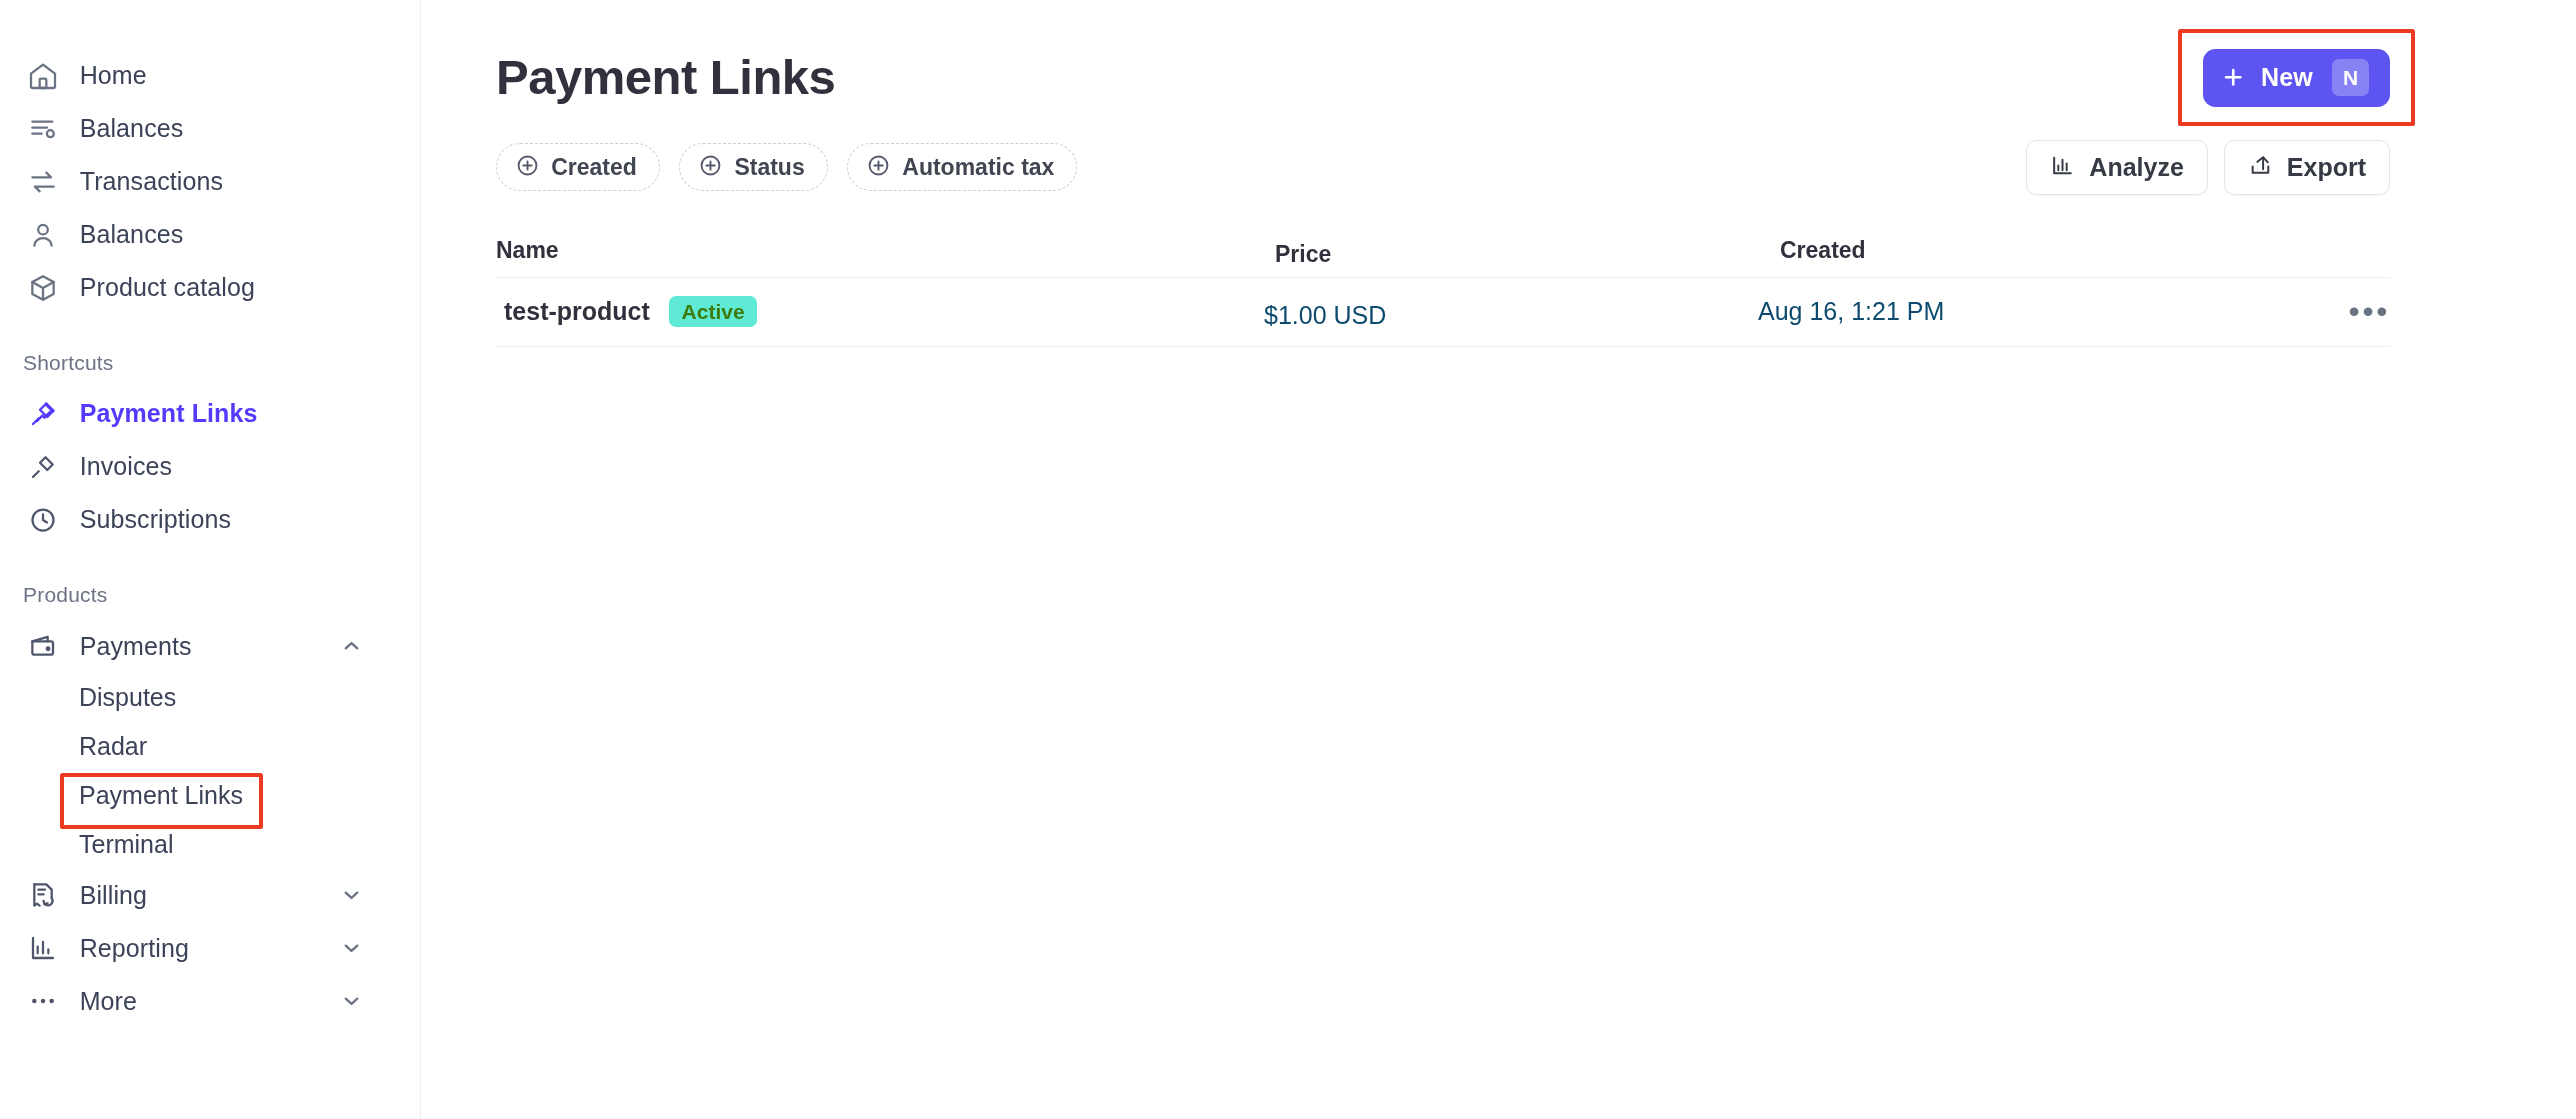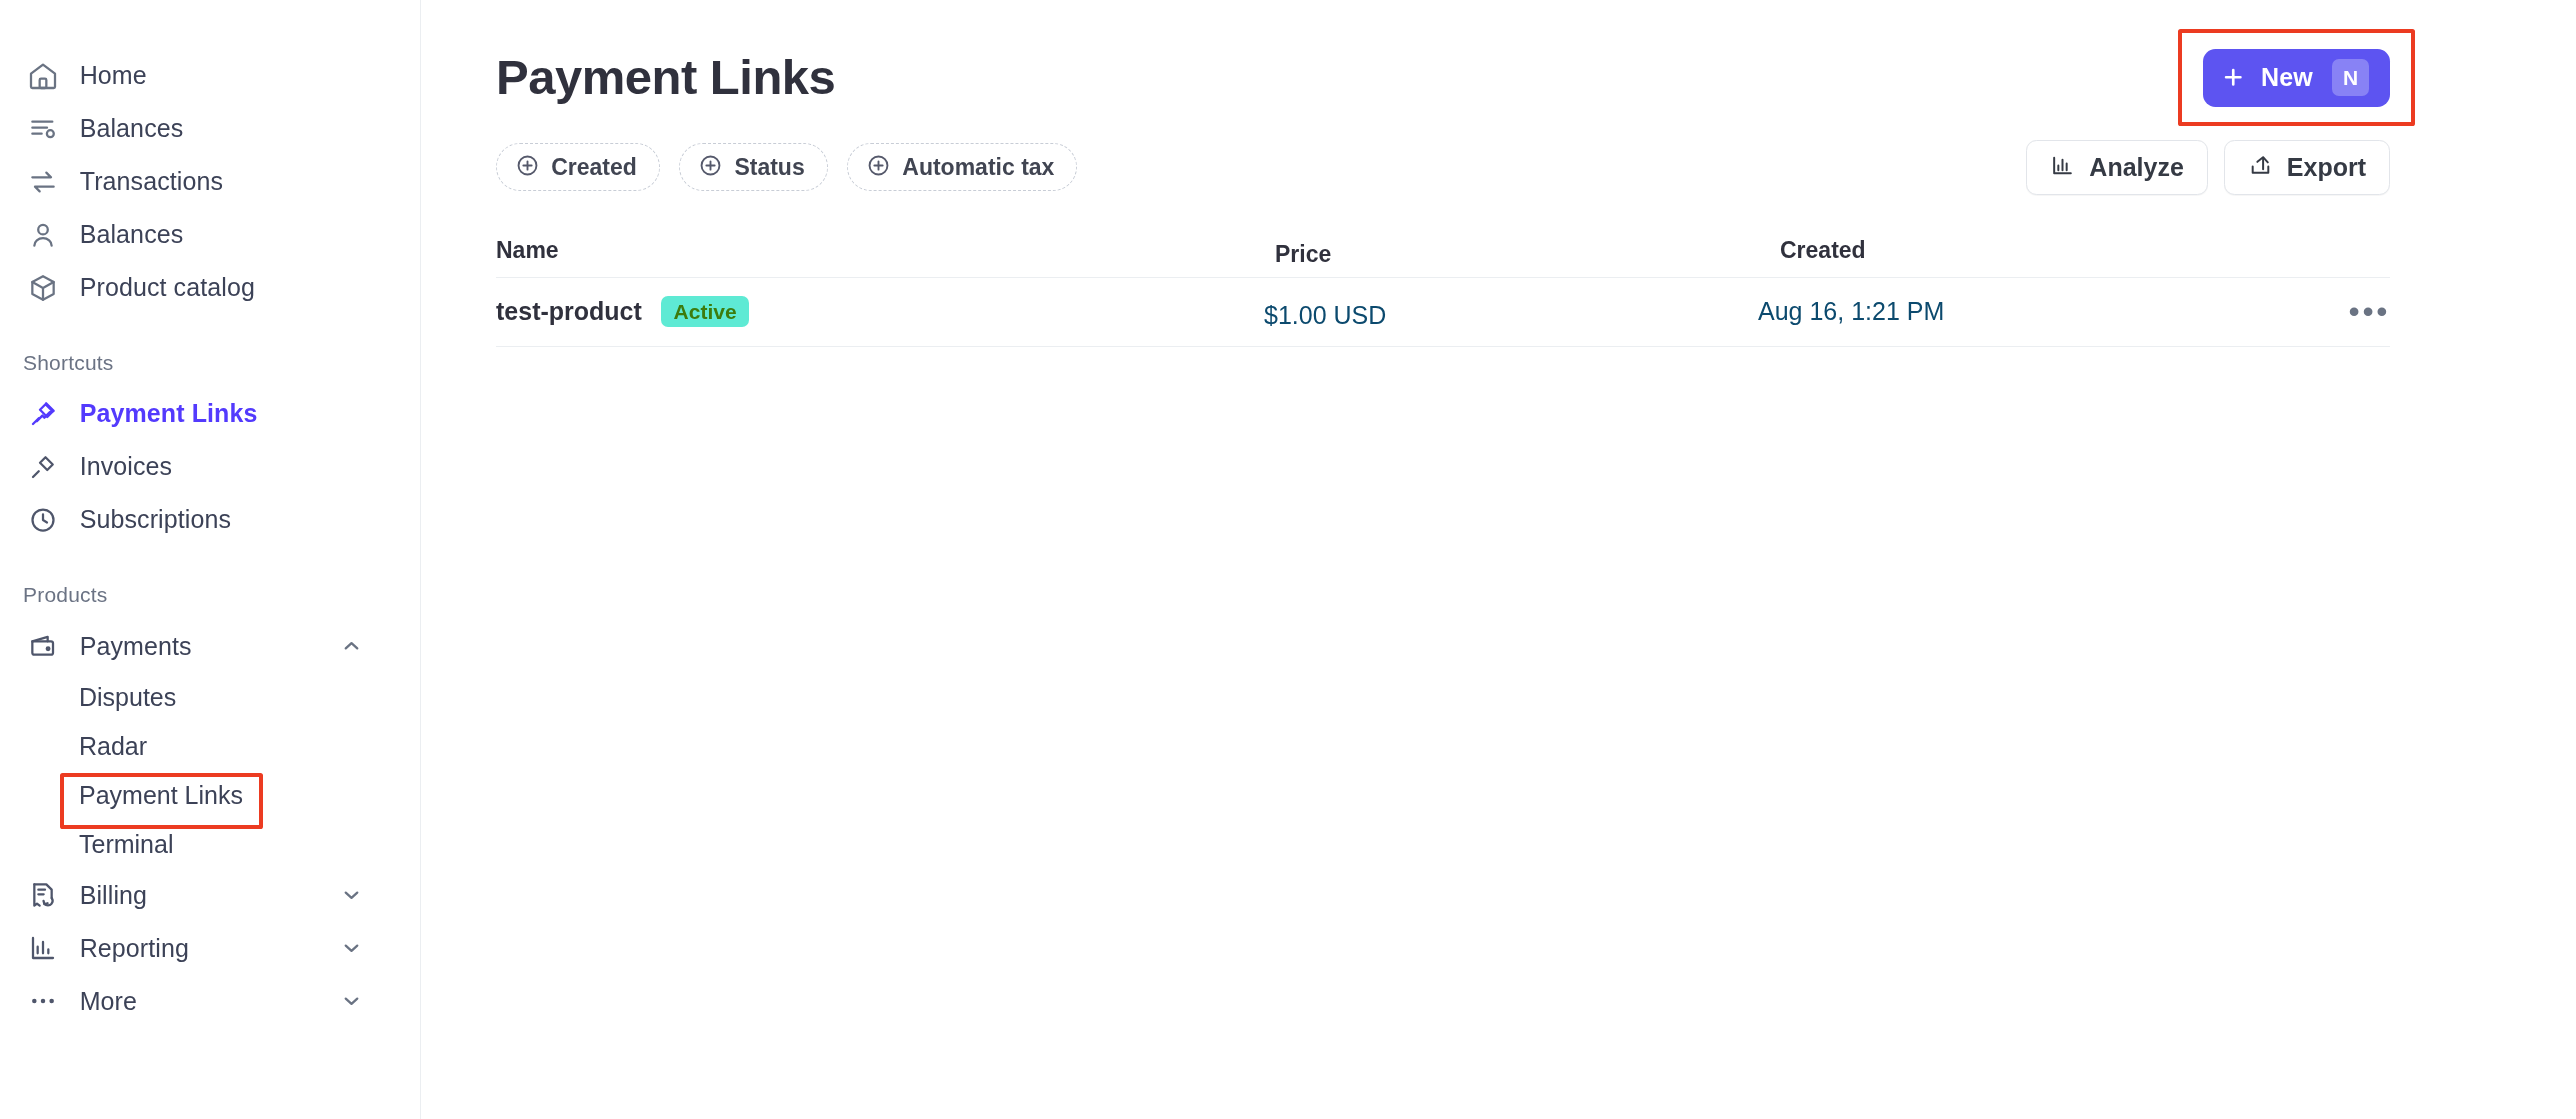--- a/index.html
+++ b/index.html
@@ -238,20 +238,21 @@
   }
   .cell-name {
     display: flex;
     align-items: center;
     gap: 19.4px;
   }
   .name-txt {
     font-size: 25px;
     font-weight: bold;
     color: #30313d;
+    margin-left: 8px;
   }
   .badge {
     background: #5eead4;
     color: #3d7c0d;
     font-size: 21px;
     font-weight: bold;
     border-radius: 7px;
     padding: 4.4px 12.4px 5.3px;
     line-height: 1;
   }

